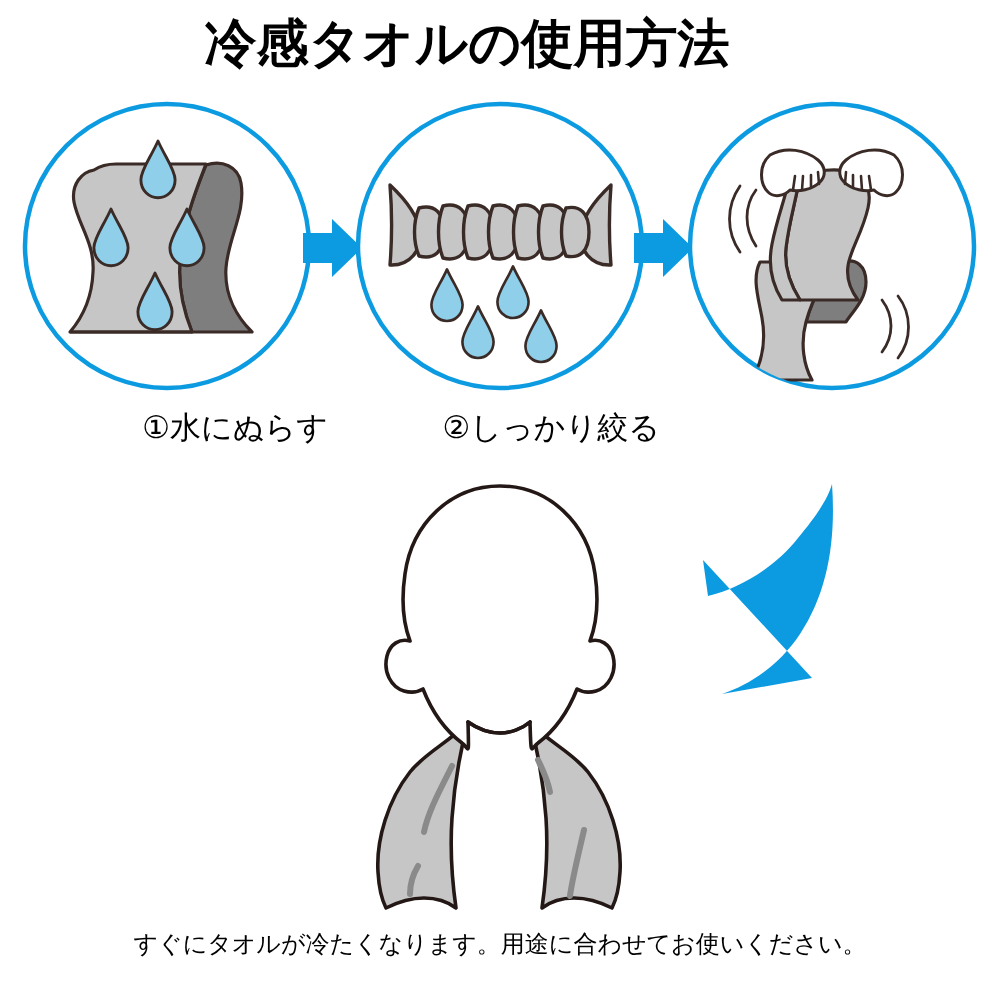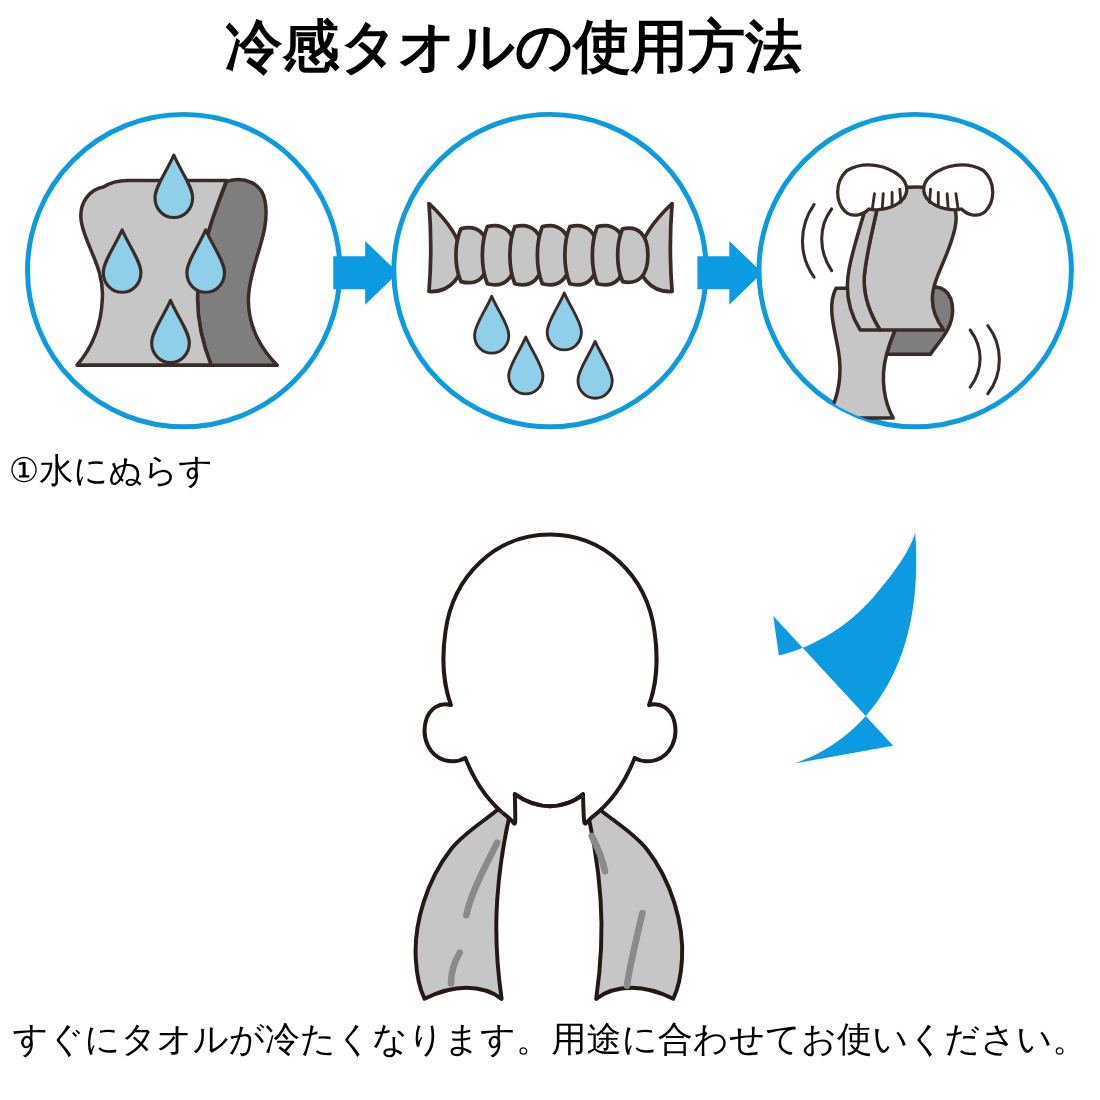--- a/index.html
+++ b/index.html
@@ -35,38 +35,38 @@
     letter-spacing: 0px;
     color: #000000;
     line-height: 62px;
     white-space: nowrap;
   }
 
   .step-label {
     position: absolute;
     top: 408px;
     width: 320px;
-    text-align: left;
+    text-align: right;
     font-size: 31px;
     font-weight: 500;
     color: #000000;
     line-height: 40px;
     white-space: nowrap;
   }
   .step-label.s1 { left: 8px; }
   .step-label.s2 { left: 340px; }
   .step-label.s3 { left: 668px; }
 
   .caption {
     position: absolute;
     left: 0;
     top: 922px;
     width: 1000px;
     text-align: center;
-    font-size: 32px;
+    font-size: 24px;
     color: #000000;
     line-height: 44px;
     white-space: nowrap;
   }
 
   svg.art {
     position: absolute;
     left: 0;
     top: 0;
     width: 1000px;
@@ -261,16 +261,17 @@
                C 609,687 617,672 613,656
                C 610,644 600,638 590,641
                C 596,625 599,601 595,574
                C 588,523 549,486 500,486 Z" fill="#ffffff" stroke="#231815" stroke-width="3.6" stroke-linejoin="round"></path>
 
       <path d="M468,722 C 478,729 490,733 500,733 C 510,733 522,729 530,722" fill="none" stroke="#231815" stroke-width="3.6" stroke-linecap="round"></path>
     </g>
   </svg>
 
   <div class="step-label s1">①水にぬらす</div>
+  <div class="step-label s2">②しっかり絞る</div>
 
   <div class="caption">すぐにタオルが冷たくなります。用途に合わせてお使いください。</div>
 
 </div>
 
 </body></html>

